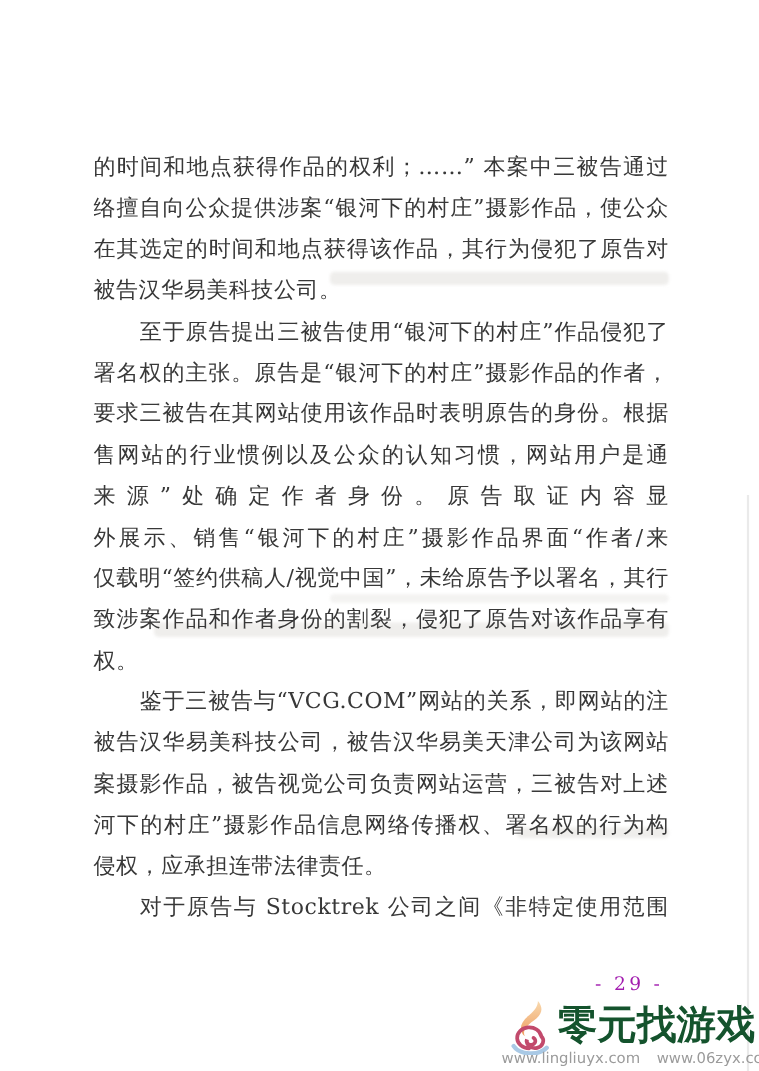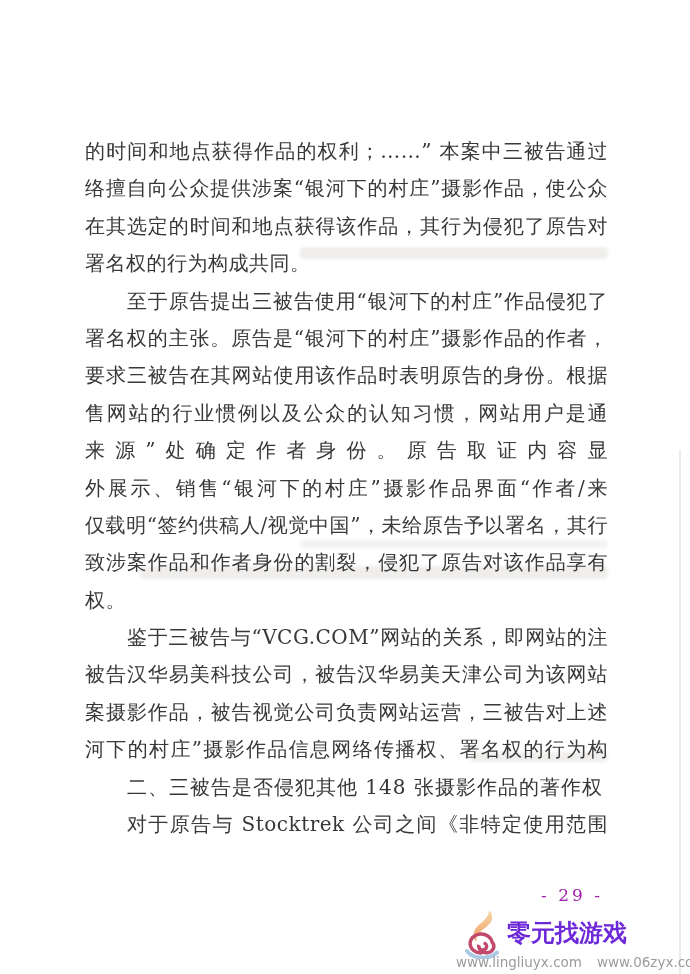--- a/index.html
+++ b/index.html
@@ -56,23 +56,23 @@
     position: absolute;
     left: 3px; top: 4px;
     width: 48px; height: 50px;
   }
   .wm-title {
     position: absolute;
     left: 52px; top: 8px;
     width: 183px;
     font-family: "DejaVu Sans", "Liberation Sans", sans-serif;
     font-weight: 700;
-    font-size: 24px;
+    font-size: 36px;
     line-height: 40px;
-    color: #6d28d9;
+    color: #14532d;
     letter-spacing: 0px;
     white-space: nowrap;
   }
   .wm-urls {
     position: absolute;
     left: 1px; top: 49px;
     width: 234px;
     display: flex;
     gap: 15px;
     font-family: "DejaVu Sans", "Liberation Sans", sans-serif;
@@ -108,41 +108,39 @@
   <div class="ghost ghost-1"></div>
   <div class="ghost ghost-2"></div>
   <div class="ghost ghost-4"></div>
   <div class="edge-line"></div>
 
   <div class="doc-body">
       <div class="para">
         <div class="line fill">的时间和地点获得作品的权利；……” 本案中三被告通过信息网</div>
         <div class="line fill">络擅自向公众提供涉案“银河下的村庄”摄影作品，使公众可以</div>
         <div class="line fill">在其选定的时间和地点获得该作品，其行为侵犯了原告对该作品</div>
-        <div class="line">署名权的行为构成共同。</div>
+        <div class="line">被告汉华易美科技公司。</div>
       </div>
       <div class="para">
         <div class="line indent fill">至于原告提出三被告使用“银河下的村庄”作品侵犯了原告</div>
         <div class="line fill">署名权的主张。原告是“银河下的村庄”摄影作品的作者，有权</div>
         <div class="line fill">要求三被告在其网站使用该作品时表明原告的身份。根据图片销</div>
         <div class="line fill">售网站的行业惯例以及公众的认知习惯，网站用户是通过“作者</div>
         <div class="line fill">来源”处确定作者身份。原告取证内容显示，“VCG.COM”网站对</div>
         <div class="line fill">外展示、销售“银河下的村庄”摄影作品界面“作者/来源”处，</div>
         <div class="line fill">仅载明“签约供稿人/视觉中国”，未给原告予以署名，其行为导</div>
         <div class="line fill">致涉案作品和作者身份的割裂，侵犯了原告对该作品享有的署名</div>
         <div class="line">权。</div>
       </div>
       <div class="para">
         <div class="line indent fill">鉴于三被告与“VCG.COM”网站的关系，即网站的注册主体为</div>
         <div class="line fill">被告汉华易美科技公司，被告汉华易美天津公司为该网站提供涉</div>
         <div class="line fill">案摄影作品，被告视觉公司负责网站运营，三被告对上述侵害“银</div>
         <div class="line fill">河下的村庄”摄影作品信息网络传播权、署名权的行为构成共同</div>
-      </div>
-      <div class="para heading">
-        <div class="line indent">二、三被告是否侵犯其他 148 张摄影作品的著作权</div>
+        <div class="line">侵权，应承担连带法律责任。</div>
       </div>
       <div class="para">
         <div class="line indent fill">对于原告与 Stocktrek 公司之间《非特定使用范围(Royalty-</div>
       </div>
     </div>
 
   <div class="page-number">- 29 -</div>
 
   <div class="watermark">
     <div class="wm-icon">

